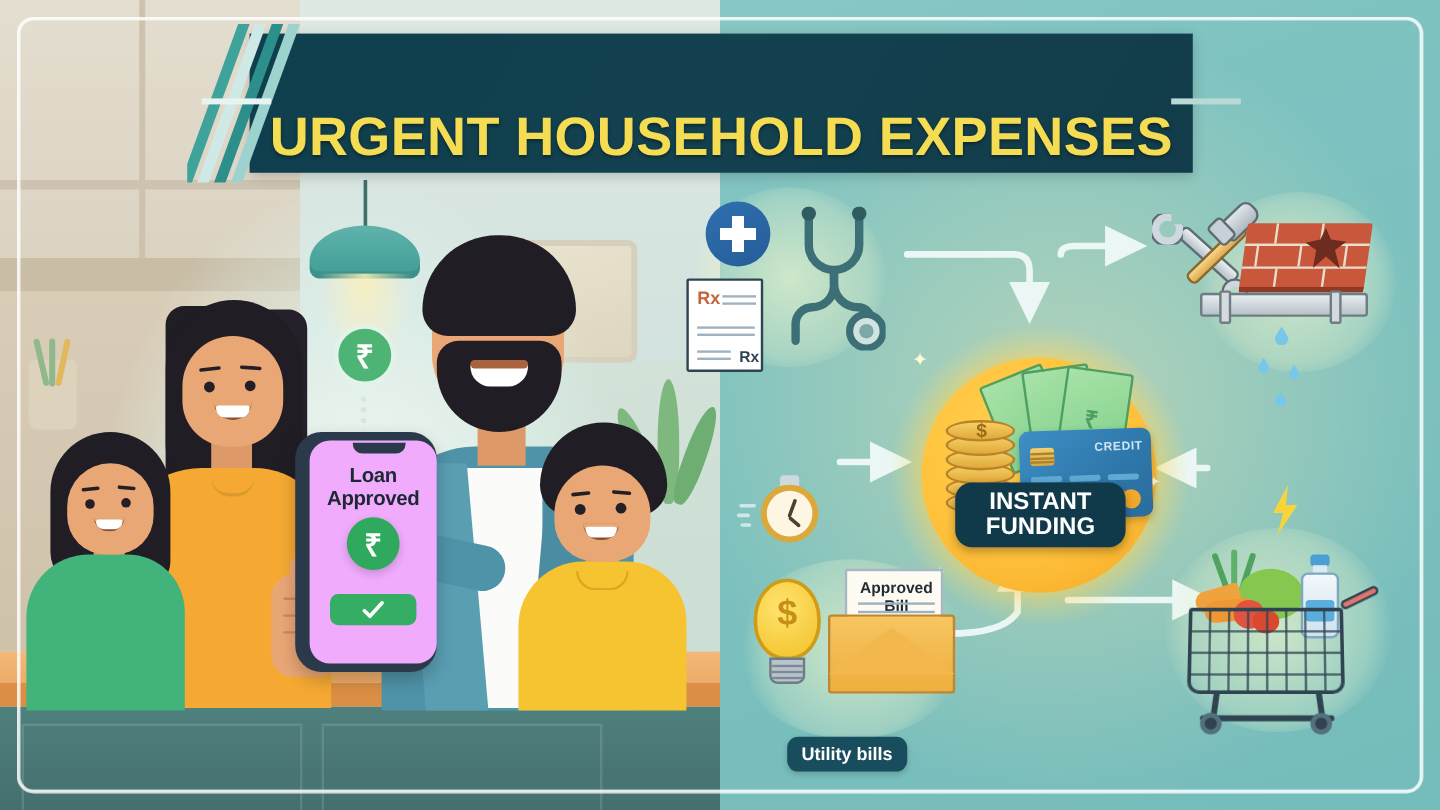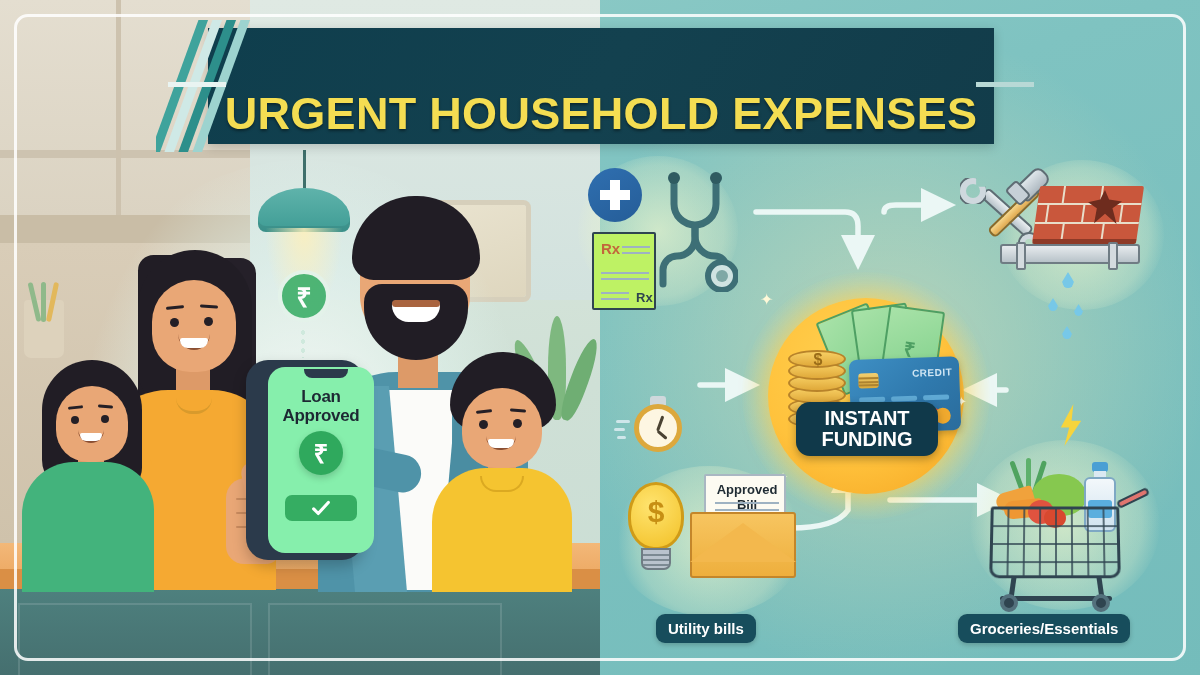--- a/index.html
+++ b/index.html
@@ -106,21 +106,21 @@
   .mom-hand{position:absolute;left:52px;top:452px;width:34px;height:30px;background:#e9a776;border-radius:14px;}
   .dad-arm{position:absolute;left:302px;top:446px;width:120px;height:38px;background:#4f93a8;border-radius:20px;transform:rotate(12deg);}
   .dad-hand{position:absolute;left:286px;top:470px;width:60px;height:36px;background:#e9a776;border-radius:18px 8px 8px 18px;}
   .dad-finger{position:absolute;left:268px;top:478px;width:44px;height:14px;background:#e9a776;border-radius:8px;}
   .hand-hold{position:absolute;left:226px;top:478px;width:54px;height:86px;background:#e9a776;border-radius:20px 10px 14px 18px;}
   .hand-thumb{position:absolute;left:244px;top:462px;width:22px;height:48px;background:#eda97a;border-radius:12px;transform:rotate(-12deg);}
   .hand-line{position:absolute;left:236px;width:36px;height:2px;background:#c88a5e;border-radius:2px;}
 
   
   .phone{position:absolute;left:246px;top:360px;width:118px;height:200px;background:#2b3a4b;border-radius:22px;box-shadow:0 6px 14px rgba(0,0,0,.22);}
-  .phone-screen{position:absolute;left:22px;top:7px;width:106px;height:186px;background:#86efac;border-radius:17px;overflow:hidden;}
+  .phone-screen{position:absolute;left:12px;top:7px;width:106px;height:186px;background:#f0abfc;border-radius:17px;overflow:hidden;}
   .phone-notch{position:absolute;left:36px;top:2px;width:44px;height:9px;background:#2b3a4b;border-radius:0 0 8px 8px;}
   .phone-txt{position:absolute;left:0;top:20px;width:106px;text-align:center;font-weight:bold;font-size:17px;line-height:19px;color:#1d2833;letter-spacing:-.3px;}
   .phone-coin{position:absolute;left:31px;top:64px;width:44px;height:44px;border-radius:50%;background:#2fa95d;color:#fff;font-size:26px;font-weight:bold;display:flex;align-items:center;justify-content:center;box-shadow:0 3px 7px rgba(0,0,0,.18);}
   .phone-btn{position:absolute;left:17px;top:128px;width:72px;height:26px;border-radius:7px;background:#35ad62;display:flex;align-items:center;justify-content:center;}
   .phone-btn svg{width:22px;height:22px;}
 
   
   .coin-r{position:absolute;left:278px;top:270px;width:52px;height:52px;border-radius:50%;background:#41b06c;border:4px solid #e4f3ea;color:#fff;font-size:27px;font-weight:bold;display:flex;align-items:center;justify-content:center;opacity:.92;}
   .trail{position:absolute;left:300px;top:328px;width:6px;height:30px;
     background-image:radial-gradient(circle, #cfe9dd 42%, transparent 44%);
@@ -157,21 +157,21 @@
   .card-mc{position:absolute;right:9px;bottom:7px;width:26px;height:16px;}
   .card-mc i{position:absolute;top:0;width:16px;height:16px;border-radius:50%;}
   .hub-label{position:absolute;left:796px;top:402px;width:142px;background:#10394a;color:#fff;font-weight:bold;font-size:20px;line-height:21px;text-align:center;border-radius:14px;padding:6px 4px;box-shadow:0 3px 8px rgba(0,0,0,.3);}
   .spark{position:absolute;color:#fff9d8;font-size:16px;}
 
   
   .soft-disc{position:absolute;border-radius:50%;background:radial-gradient(circle,rgba(233,244,205,.72) 0%,rgba(233,244,205,.3) 60%,rgba(233,244,205,0) 75%);}
   .cross-badge{position:absolute;left:588px;top:168px;width:54px;height:54px;border-radius:50%;background:linear-gradient(150deg,#2f6fb0,#255d98);display:flex;align-items:center;justify-content:center;}
   .cross-badge:before{content:"";position:absolute;width:30px;height:10px;background:#fff;}
   .cross-badge:after{content:"";position:absolute;width:10px;height:30px;background:#fff;}
-  .rxpaper{position:absolute;left:592px;top:232px;width:64px;height:78px;background:#bef264;border:2px solid #2f4450;border-radius:2px;}
+  .rxpaper{position:absolute;left:572px;top:232px;width:64px;height:78px;background:#ffffff;border:2px solid #2f4450;border-radius:2px;}
   .rx{position:absolute;font-weight:bold;color:#c2673c;font-size:15px;}
   .rxln{position:absolute;height:2px;background:#9eb2c2;}
   .steth{position:absolute;left:652px;top:172px;width:86px;height:120px;}
   .steth svg{width:86px;height:120px;}
 
   .tools{position:absolute;left:958px;top:172px;width:92px;height:86px;}
   .tool-bar{position:absolute;border-radius:5px;}
   .bricks{position:absolute;left:1036px;top:186px;width:104px;height:58px;background:#c9573c;border-bottom:5px solid #8e3a27;border-radius:2px;overflow:hidden;transform:skewX(-8deg);}
   .bricks i{position:absolute;background:#e8deca;}
   .crack{position:absolute;left:1088px;top:190px;width:34px;height:34px;background:#6e2c1e;clip-path:polygon(50% 0,62% 28%,100% 34%,72% 54%,84% 100%,50% 70%,18% 98%,26% 54%,0 36%,36% 28%);}
@@ -524,23 +524,20 @@
         <div class="grid-h" style="top:34px;"></div>
       <div class="grid-h" style="top:52px;"></div>
     </div>
     <div class="cart-handle"></div>
     <div class="cart-leg" style="left:30px;top:126px;width:5px;height:24px;transform:rotate(8deg);"></div>
     <div class="cart-leg" style="left:118px;top:126px;width:5px;height:24px;transform:rotate(-8deg);"></div>
     <div class="cart-leg" style="left:20px;top:146px;width:112px;height:5px;border-radius:3px;"></div>
     <div class="cart-wheel" style="left:20px;top:144px;"></div>
     <div class="cart-wheel" style="left:112px;top:144px;"></div>
   </div>
-  <div class="pill" style="left:958px;top:614px;">
-    <div>Groceries/Essentials</div>
-  </div>
 
   <div class="banner">
     <div class="stripes">
         <i></i>
         <i></i>
         <i></i>
         <i></i>
       </div>
     <div class="t2">URGENT HOUSEHOLD EXPENSES</div>
   </div>

